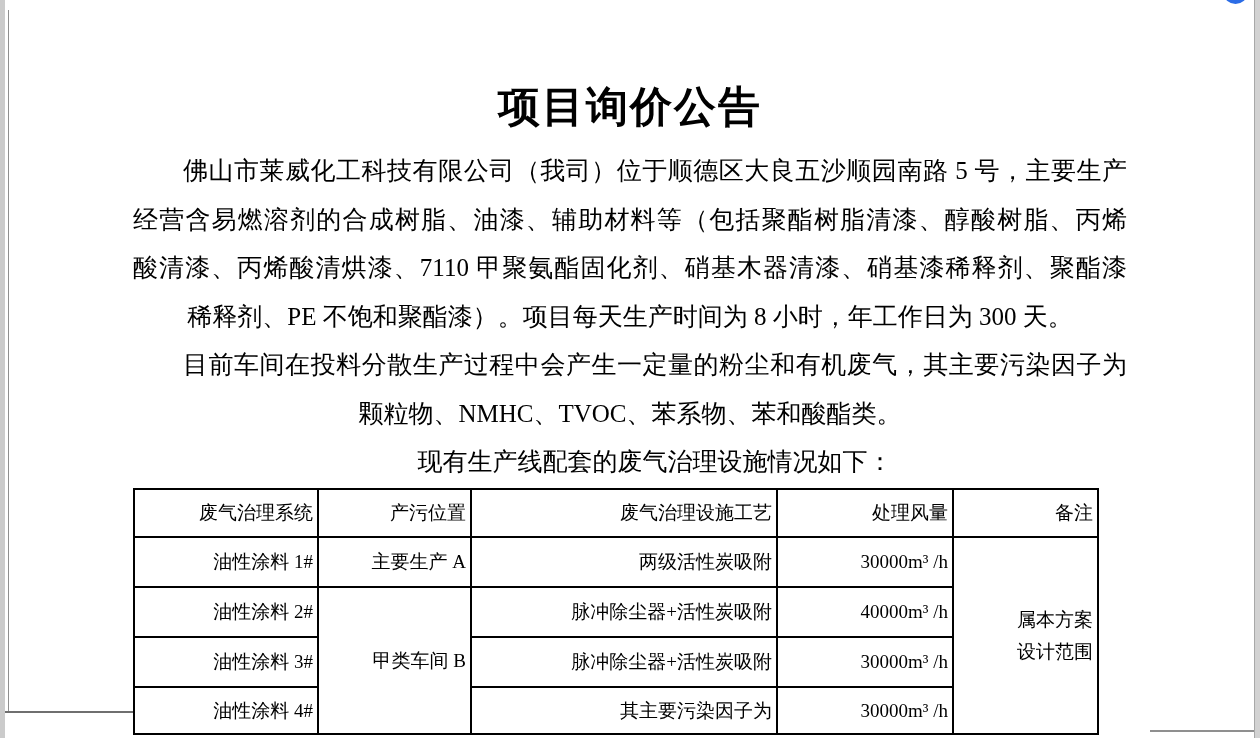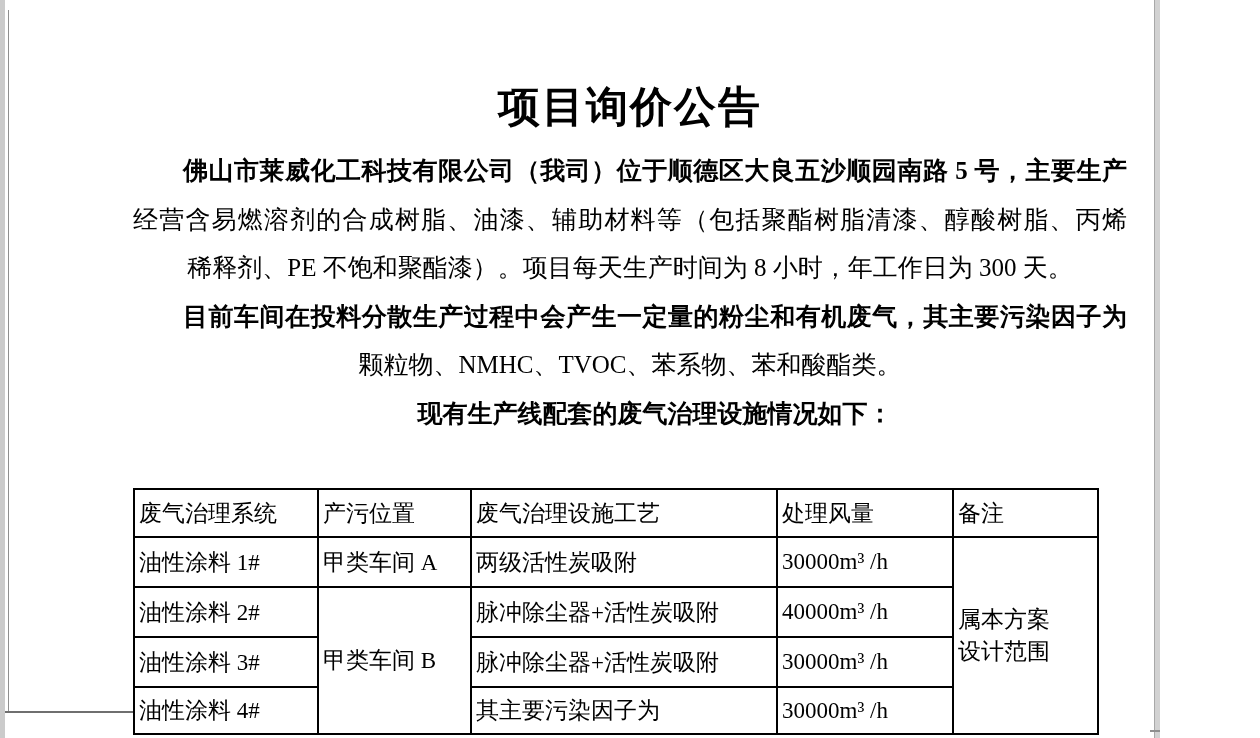--- a/index.html
+++ b/index.html
@@ -1,41 +1,41 @@
 <!DOCTYPE html>
 <html><head>
 <meta charset="utf-8">
 <style>
   * { margin: 0; padding: 0; box-sizing: border-box; }
   html, body { width: 1260px; height: 738px; background: #ffffff; overflow: hidden; }
   body { font-family: "Liberation Serif", "DejaVu Serif", serif; color: #000; }
 
-  .viewport { position: relative; width: 1160px; height: 738px; background: #fff; overflow: hidden; padding-left: 7px; }
+  .viewport { position: relative; width: 1260px; height: 738px; background: #fff; overflow: hidden; padding-left: 7px; }
 
   
   .edge-left  { position: absolute; left: 0; top: 0; width: 5px; height: 738px; background: #cbcbcb; }
   .edge-right { position: absolute; right: 0; top: 0; width: 6px; height: 738px; background: #d2d2d2; border-left: 1px solid #a8a8a8; }
   .page-border-left { position: absolute; left: 8px; top: 10px; width: 1px; height: 701px; background: #8f8f8f; }
   .page-bottom-left  { position: absolute; left: 5px; top: 711px; width: 129px; height: 2px; background: #6f6f6f; }
   .page-bottom-right { position: absolute; left: 1150px; top: 730px; width: 104px; height: 2px; background: #8f8f8f; }
   .fab { position: absolute; left: 1224px; top: -16px; width: 23px; height: 20px; border-radius: 50%; background: #2b6ce6; }
 
   
   .content { position: absolute; left: 133px; top: 70px; width: 994px; }
   .doc-title { font-size: 42px; font-weight: bold; text-align: center; line-height: 62px; margin: 6px 0 9px 0; letter-spacing: 2px; }
   .line { font-size: 25px; line-height: 48.5px; white-space: nowrap; text-align: center; }
   .line.justify { white-space: normal; text-align: justify; text-align-last: justify; }
-  .line.indent { text-indent: 2em; font-weight: bold; }
+  .line.indent { text-indent: 2em; }
 
   
   .doc-table { position: absolute; left: 133px; top: 488px; border-collapse: collapse; table-layout: fixed; }
   .doc-table th, .doc-table td {
     border: 2px solid #000;
-    text-align: left; vertical-align: middle;
-    font-size: 23px; font-weight: normal;
+    text-align: right; vertical-align: middle;
+    font-size: 19px; font-weight: normal;
     padding: 0 4px;
     overflow: hidden;
   }
   .col-system  { width: 184px; }
   .col-location{ width: 153px; }
   .col-process { width: 306px; }
   .col-airflow { width: 176px; }
   .col-remark  { width: 145px; }
   .row-h  { height: 48px; }
   .row-d  { height: 50px; }
@@ -51,20 +51,21 @@
   <div class="edge-right"></div>
   <div class="page-border-left"></div>
   <div class="page-bottom-left"></div>
   <div class="page-bottom-right"></div>
   <div class="fab"></div>
 
   <div class="content">
     <div class="doc-title">项目询价公告</div>
     <div class="line indent justify">佛山市莱威化工科技有限公司（我司）位于顺德区大良五沙顺园南路 5 号，主要生产</div>
     <div class="line justify">经营含易燃溶剂的合成树脂、油漆、辅助材料等（包括聚酯树脂清漆、醇酸树脂、丙烯</div>
+    <div class="line justify">酸清漆、丙烯酸清烘漆、7110 甲聚氨酯固化剂、硝基木器清漆、硝基漆稀释剂、聚酯漆</div>
     <div class="line">稀释剂、PE 不饱和聚酯漆）。项目每天生产时间为 8 小时，年工作日为 300 天。</div>
     <div class="line indent justify">目前车间在投料分散生产过程中会产生一定量的粉尘和有机废气，其主要污染因子为</div>
     <div class="line">颗粒物、NMHC、TVOC、苯系物、苯和酸酯类。</div>
     <div class="line indent">现有生产线配套的废气治理设施情况如下：</div>
   </div>
 
   <table class="doc-table">
     <colgroup>
       <col class="col-system">
         <col class="col-location">
@@ -75,21 +76,21 @@
     <tbody>
         <tr class="row-h">
       <th>废气治理系统</th>
       <th>产污位置</th>
       <th>废气治理设施工艺</th>
       <th>处理风量</th>
       <th>备注</th>
     </tr>
     <tr class="row-d">
       <td>油性涂料 1#</td>
-      <td>甲类车间 A</td>
+      <td>主要生产 A</td>
       <td>两级活性炭吸附</td>
       <td>30000m³ /h</td>
       <td class="remark-cell" rowspan="4">属本方案
 设计范围</td>
     </tr>
     <tr class="row-d">
       <td>油性涂料 2#</td>
       <td rowspan="3">甲类车间 B</td>
       <td>脉冲除尘器+活性炭吸附</td>
       <td>40000m³ /h</td>

